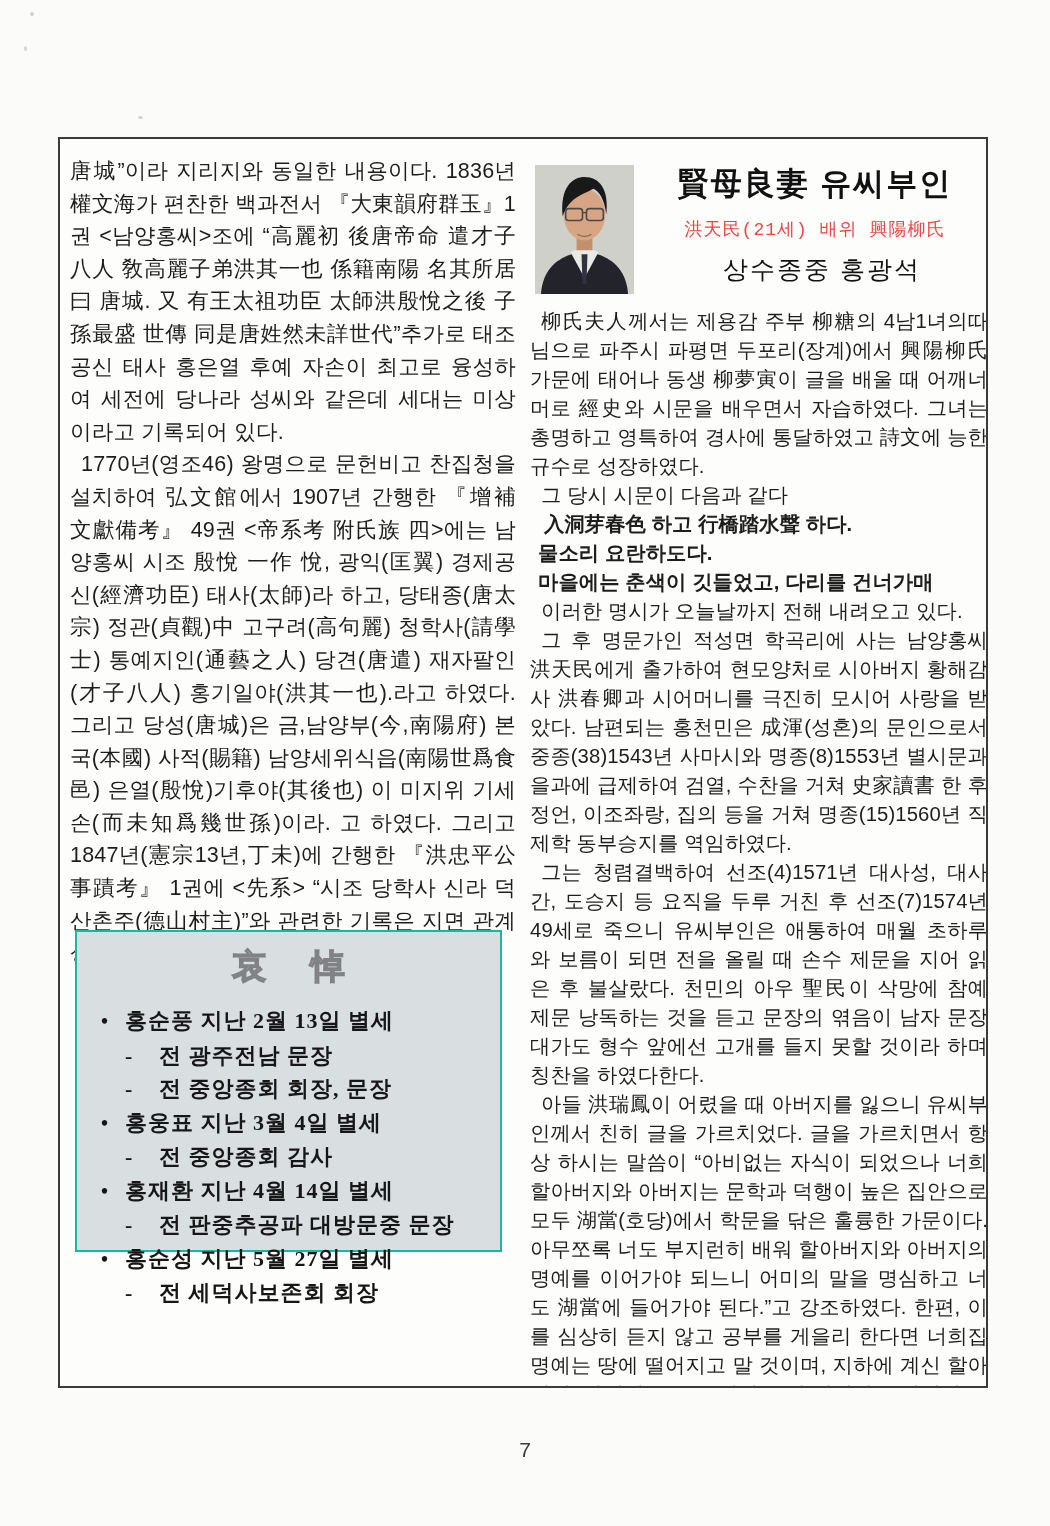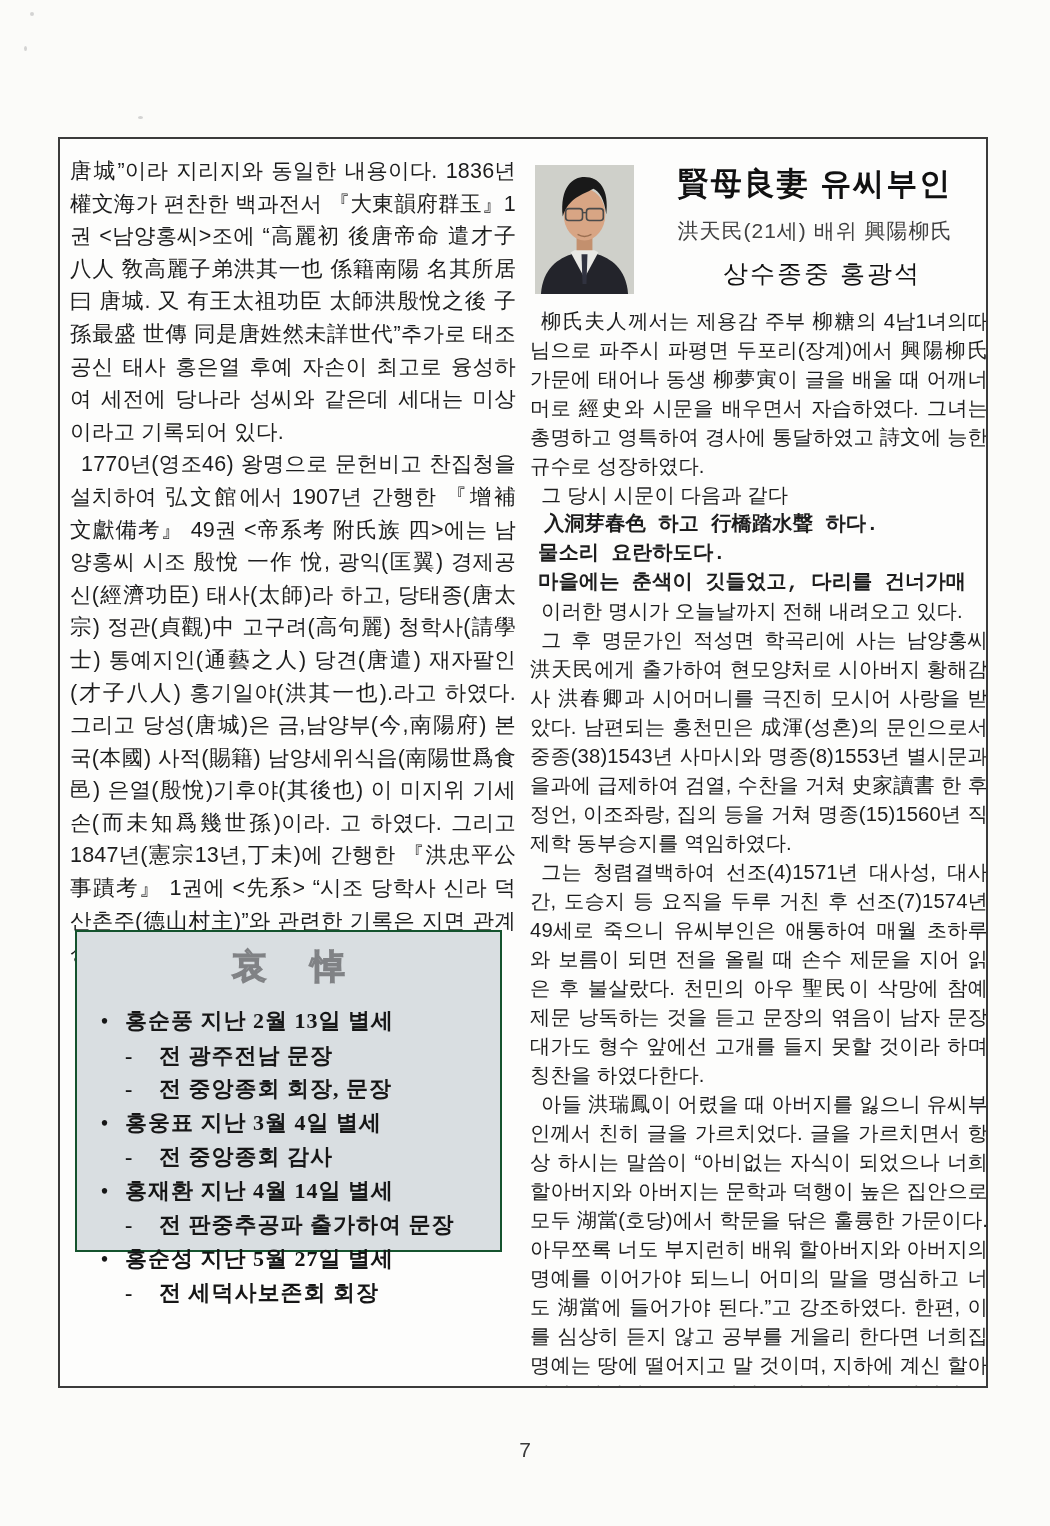--- a/index.html
+++ b/index.html
@@ -19,21 +19,21 @@
   
   .col-left{position:absolute;left:10px;top:16px;width:446px;}
   .col-left p{
     margin:0;font-size:21.5px;line-height:32.6px;
     text-align:justify;letter-spacing:.2px;
   }
   .indent{text-indent:11px;}
   
   .memorial{
     position:absolute;left:15px;top:791px;width:427px;height:322px;
-    background:#d9dee1;border:2px solid #14532d;box-sizing:border-box;
+    background:#d9dee1;border:2px solid #14b8a6;box-sizing:border-box;
   }
   .memorial-title{
     margin-top:12px;text-align:center;
     font-family:"Liberation Serif", serif;font-weight:bold;
     font-size:34px;letter-spacing:18px;padding-left:18px;
     color:transparent;-webkit-text-stroke:1.3px #808285;
   }
   .memorial-list{margin-top:14px;padding-left:24px;}
   .m-name,.m-role{
     font-family:"Liberation Serif", serif;font-weight:bold;
@@ -46,32 +46,32 @@
   
   .col-right{position:absolute;left:470px;top:16px;width:458px;}
   .r-header{position:relative;height:152px;}
   .photo{position:absolute;left:5px;top:10px;width:99px;height:129px;display:block;}
   .r-titles{position:absolute;left:112px;top:8px;width:346px;text-align:center;}
   .r-title{
     font-family:Liberation Sans, sans-serif;font-weight:bold;
     font-size:31px;letter-spacing:2px;color:#111;margin:0;
   }
   .r-subtitle{
-    font-family:Liberation Sans, sans-serif;
-    font-size:21px;color:#404040;margin:12px 0 0 0;letter-spacing:1px;
+    font-family:Liberation Mono, monospace;
+    font-size:18px;color:#ef4444;margin:12px 0 0 0;letter-spacing:1px;
   }
   .r-author{
     font-weight:normal;font-size:25px;color:#111;
     margin:12px 0 0 14px;letter-spacing:2px;
   }
   .r-body p{
     margin:0;font-size:20.3px;line-height:29px;
     text-align:justify;letter-spacing:.1px;
   }
-  .poem{font-weight:bold;text-align:right;text-indent:14px;font-family:Liberation Mono, monospace;}
+  .poem{font-weight:bold;text-align:right;text-indent:14px;}
   
   .page-num{
     position:absolute;left:0;right:0;top:1438px;text-align:center;
     font-size:21px;color:#3a3a3a;
   }
 </style>
 </head>
 <body>
 
 <div class="speck" style="left:30px;top:12px;width:4px;height:4px;"></div>
@@ -94,21 +94,21 @@
       </div>
       <div>
         <div class="m-role"><span class="m-dash">-</span><span>전 중앙종회 회장, 문장</span></div>
       </div>
       <div>
         <div class="m-name"><span class="m-bullet">•</span><span>홍웅표 지난 3월 4일 별세</span></div>
         <div class="m-role"><span class="m-dash">-</span><span>전 중앙종회 감사</span></div>
       </div>
       <div>
         <div class="m-name"><span class="m-bullet">•</span><span>홍재환 지난 4월 14일 별세</span></div>
-        <div class="m-role"><span class="m-dash">-</span><span>전 판중추공파 출가하여 문장</span></div>
+        <div class="m-role"><span class="m-dash">-</span><span>전 판중추공파 대방문중 문장</span></div>
       </div>
       <div>
         <div class="m-name"><span class="m-bullet">•</span><span>홍순성 지난 5월 27일 별세</span></div>
         <div class="m-role"><span class="m-dash">-</span><span>전 세덕사보존회 회장</span></div>
       </div>
     </div>
   </div>
 
   <div class="col-right">
     <div class="r-header">

